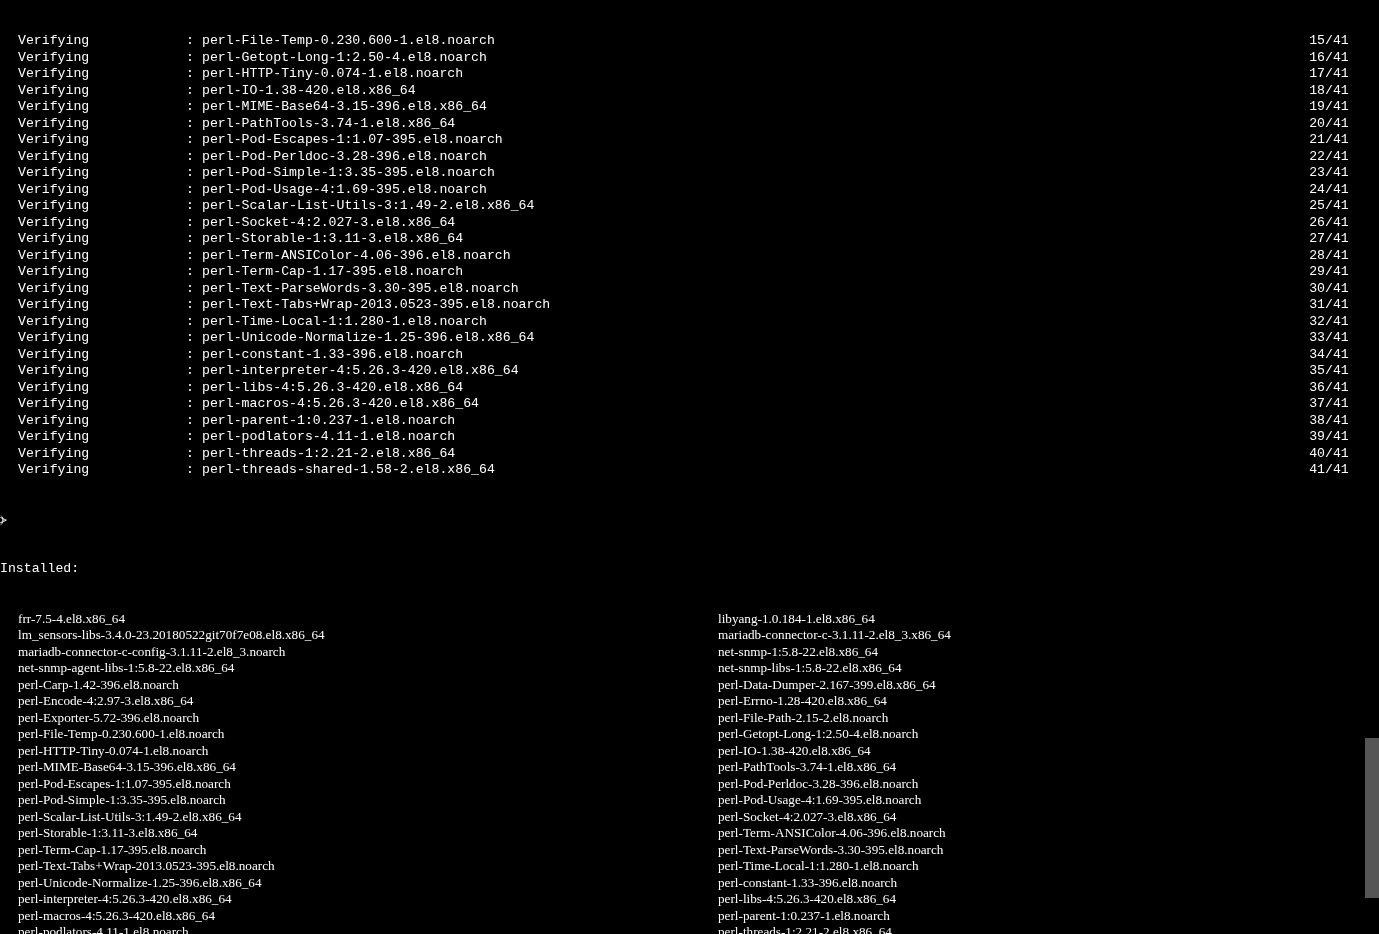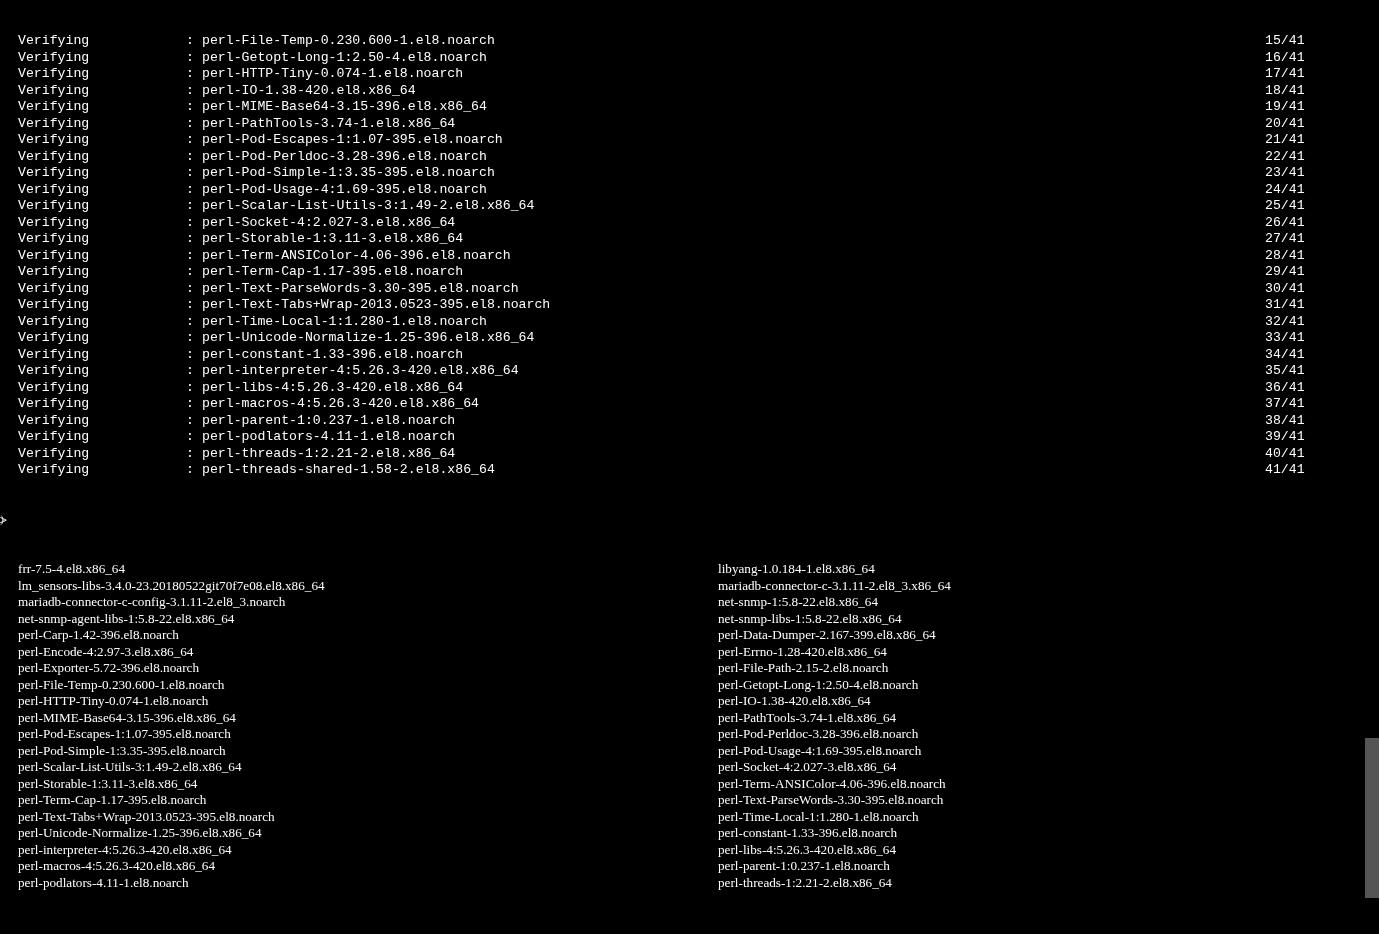--- a/index.html
+++ b/index.html
@@ -26,22 +26,22 @@
     padding-left: 18px;
   }
   .colon {
     width: 16px;
   }
   .pkg {
     flex: 1;
   }
   .count {
     width: 80px;
-    text-align: left;
-    padding-right: 34px;
+    text-align: center;
+    padding-right: 10px;
   }
   .installed-grid {
     display: grid;
     grid-template-columns: 700px 1fr;
     padding-left: 18px;
   }
   .installed-grid div {
     white-space: pre;
     font-family: Liberation Serif, serif;
   }
@@ -56,20 +56,21 @@
   .glyph {
     font-size: 12px;
   }
 </style>
 </head>
 <body>
 
 <div class="terminal">
   <div id="verify-block"><div class="row"><span class="label">Verifying</span><span class="colon">:</span><span class="pkg">perl-File-Temp-0.230.600-1.el8.noarch</span><span class="count">15/41</span></div><div class="row"><span class="label">Verifying</span><span class="colon">:</span><span class="pkg">perl-Getopt-Long-1:2.50-4.el8.noarch</span><span class="count">16/41</span></div><div class="row"><span class="label">Verifying</span><span class="colon">:</span><span class="pkg">perl-HTTP-Tiny-0.074-1.el8.noarch</span><span class="count">17/41</span></div><div class="row"><span class="label">Verifying</span><span class="colon">:</span><span class="pkg">perl-IO-1.38-420.el8.x86_64</span><span class="count">18/41</span></div><div class="row"><span class="label">Verifying</span><span class="colon">:</span><span class="pkg">perl-MIME-Base64-3.15-396.el8.x86_64</span><span class="count">19/41</span></div><div class="row"><span class="label">Verifying</span><span class="colon">:</span><span class="pkg">perl-PathTools-3.74-1.el8.x86_64</span><span class="count">20/41</span></div><div class="row"><span class="label">Verifying</span><span class="colon">:</span><span class="pkg">perl-Pod-Escapes-1:1.07-395.el8.noarch</span><span class="count">21/41</span></div><div class="row"><span class="label">Verifying</span><span class="colon">:</span><span class="pkg">perl-Pod-Perldoc-3.28-396.el8.noarch</span><span class="count">22/41</span></div><div class="row"><span class="label">Verifying</span><span class="colon">:</span><span class="pkg">perl-Pod-Simple-1:3.35-395.el8.noarch</span><span class="count">23/41</span></div><div class="row"><span class="label">Verifying</span><span class="colon">:</span><span class="pkg">perl-Pod-Usage-4:1.69-395.el8.noarch</span><span class="count">24/41</span></div><div class="row"><span class="label">Verifying</span><span class="colon">:</span><span class="pkg">perl-Scalar-List-Utils-3:1.49-2.el8.x86_64</span><span class="count">25/41</span></div><div class="row"><span class="label">Verifying</span><span class="colon">:</span><span class="pkg">perl-Socket-4:2.027-3.el8.x86_64</span><span class="count">26/41</span></div><div class="row"><span class="label">Verifying</span><span class="colon">:</span><span class="pkg">perl-Storable-1:3.11-3.el8.x86_64</span><span class="count">27/41</span></div><div class="row"><span class="label">Verifying</span><span class="colon">:</span><span class="pkg">perl-Term-ANSIColor-4.06-396.el8.noarch</span><span class="count">28/41</span></div><div class="row"><span class="label">Verifying</span><span class="colon">:</span><span class="pkg">perl-Term-Cap-1.17-395.el8.noarch</span><span class="count">29/41</span></div><div class="row"><span class="label">Verifying</span><span class="colon">:</span><span class="pkg">perl-Text-ParseWords-3.30-395.el8.noarch</span><span class="count">30/41</span></div><div class="row"><span class="label">Verifying</span><span class="colon">:</span><span class="pkg">perl-Text-Tabs+Wrap-2013.0523-395.el8.noarch</span><span class="count">31/41</span></div><div class="row"><span class="label">Verifying</span><span class="colon">:</span><span class="pkg">perl-Time-Local-1:1.280-1.el8.noarch</span><span class="count">32/41</span></div><div class="row"><span class="label">Verifying</span><span class="colon">:</span><span class="pkg">perl-Unicode-Normalize-1.25-396.el8.x86_64</span><span class="count">33/41</span></div><div class="row"><span class="label">Verifying</span><span class="colon">:</span><span class="pkg">perl-constant-1.33-396.el8.noarch</span><span class="count">34/41</span></div><div class="row"><span class="label">Verifying</span><span class="colon">:</span><span class="pkg">perl-interpreter-4:5.26.3-420.el8.x86_64</span><span class="count">35/41</span></div><div class="row"><span class="label">Verifying</span><span class="colon">:</span><span class="pkg">perl-libs-4:5.26.3-420.el8.x86_64</span><span class="count">36/41</span></div><div class="row"><span class="label">Verifying</span><span class="colon">:</span><span class="pkg">perl-macros-4:5.26.3-420.el8.x86_64</span><span class="count">37/41</span></div><div class="row"><span class="label">Verifying</span><span class="colon">:</span><span class="pkg">perl-parent-1:0.237-1.el8.noarch</span><span class="count">38/41</span></div><div class="row"><span class="label">Verifying</span><span class="colon">:</span><span class="pkg">perl-podlators-4.11-1.el8.noarch</span><span class="count">39/41</span></div><div class="row"><span class="label">Verifying</span><span class="colon">:</span><span class="pkg">perl-threads-1:2.21-2.el8.x86_64</span><span class="count">40/41</span></div><div class="row"><span class="label">Verifying</span><span class="colon">:</span><span class="pkg">perl-threads-shared-1.58-2.el8.x86_64</span><span class="count">41/41</span></div></div>
   <div class="glyph">⦔</div>
+  <div>Installed:</div>
   <div class="installed-grid" id="installed-block"><div>frr-7.5-4.el8.x86_64</div><div>libyang-1.0.184-1.el8.x86_64</div><div>lm_sensors-libs-3.4.0-23.20180522git70f7e08.el8.x86_64</div><div>mariadb-connector-c-3.1.11-2.el8_3.x86_64</div><div>mariadb-connector-c-config-3.1.11-2.el8_3.noarch</div><div>net-snmp-1:5.8-22.el8.x86_64</div><div>net-snmp-agent-libs-1:5.8-22.el8.x86_64</div><div>net-snmp-libs-1:5.8-22.el8.x86_64</div><div>perl-Carp-1.42-396.el8.noarch</div><div>perl-Data-Dumper-2.167-399.el8.x86_64</div><div>perl-Encode-4:2.97-3.el8.x86_64</div><div>perl-Errno-1.28-420.el8.x86_64</div><div>perl-Exporter-5.72-396.el8.noarch</div><div>perl-File-Path-2.15-2.el8.noarch</div><div>perl-File-Temp-0.230.600-1.el8.noarch</div><div>perl-Getopt-Long-1:2.50-4.el8.noarch</div><div>perl-HTTP-Tiny-0.074-1.el8.noarch</div><div>perl-IO-1.38-420.el8.x86_64</div><div>perl-MIME-Base64-3.15-396.el8.x86_64</div><div>perl-PathTools-3.74-1.el8.x86_64</div><div>perl-Pod-Escapes-1:1.07-395.el8.noarch</div><div>perl-Pod-Perldoc-3.28-396.el8.noarch</div><div>perl-Pod-Simple-1:3.35-395.el8.noarch</div><div>perl-Pod-Usage-4:1.69-395.el8.noarch</div><div>perl-Scalar-List-Utils-3:1.49-2.el8.x86_64</div><div>perl-Socket-4:2.027-3.el8.x86_64</div><div>perl-Storable-1:3.11-3.el8.x86_64</div><div>perl-Term-ANSIColor-4.06-396.el8.noarch</div><div>perl-Term-Cap-1.17-395.el8.noarch</div><div>perl-Text-ParseWords-3.30-395.el8.noarch</div><div>perl-Text-Tabs+Wrap-2013.0523-395.el8.noarch</div><div>perl-Time-Local-1:1.280-1.el8.noarch</div><div>perl-Unicode-Normalize-1.25-396.el8.x86_64</div><div>perl-constant-1.33-396.el8.noarch</div><div>perl-interpreter-4:5.26.3-420.el8.x86_64</div><div>perl-libs-4:5.26.3-420.el8.x86_64</div><div>perl-macros-4:5.26.3-420.el8.x86_64</div><div>perl-parent-1:0.237-1.el8.noarch</div><div>perl-podlators-4.11-1.el8.noarch</div><div>perl-threads-1:2.21-2.el8.x86_64</div></div>
   
   
   
   
 </div>
 
 <div class="scrollbar"></div>
 
 </body></html>

